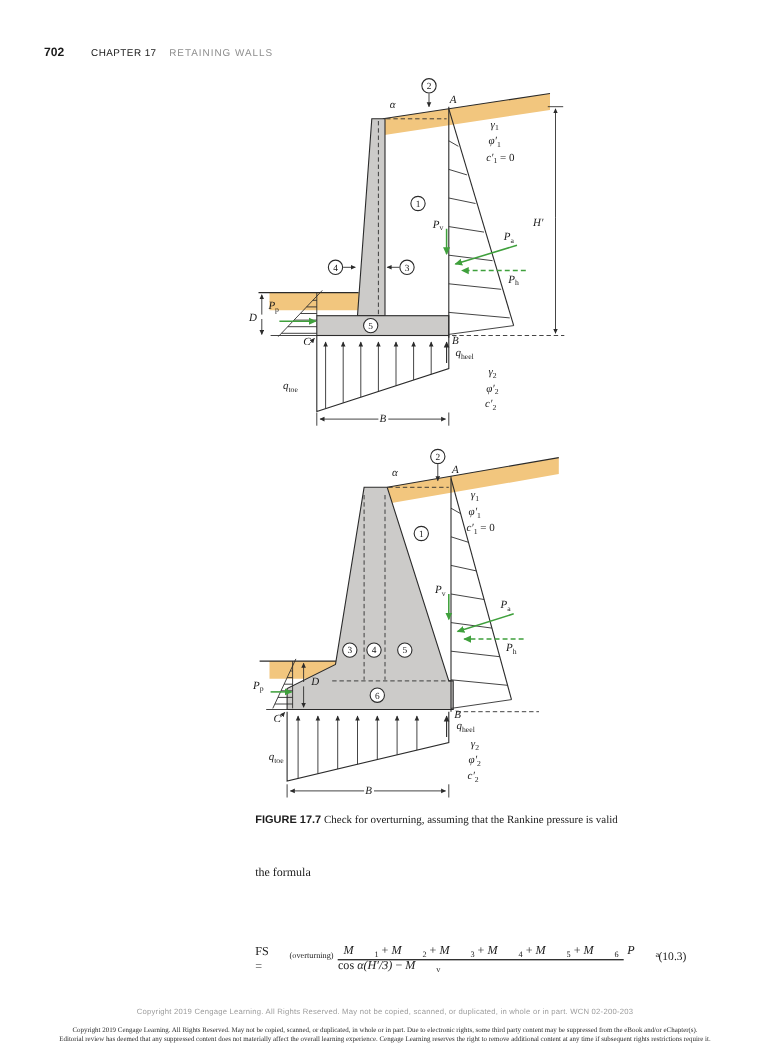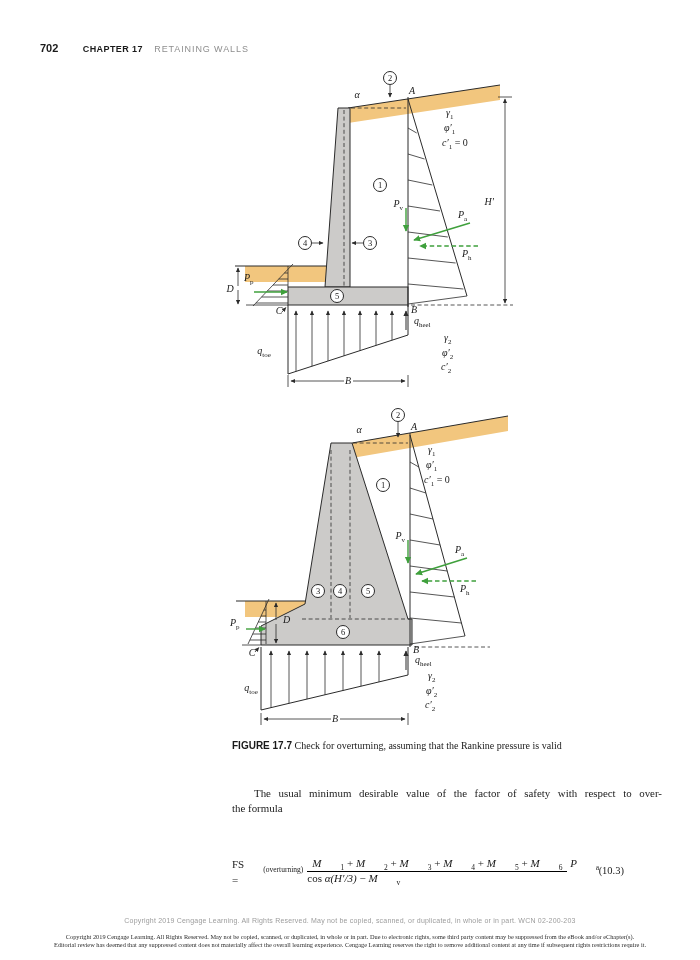--- a/index.html
+++ b/index.html
@@ -3,21 +3,21 @@
 <meta charset="utf-8">
 <style>
   html,body{margin:0;padding:0;}
   body{width:700px;height:960px;background:#ffffff;position:relative;
        font-family:"Liberation Serif",serif;color:#1a1a1a;overflow:hidden;}
 
   
   .hdr{position:absolute;top:38px;left:40px;font-family:"Liberation Sans",sans-serif;
        white-space:nowrap;}
   .hdr .pg{font-weight:bold;font-size:11px;}
-  .hdr .ch{font-weight:bold;font-size:9px;letter-spacing:.4px;margin-left:20px;text-align:center;}
+  .hdr .ch{font-weight:normal;font-size:9px;letter-spacing:.4px;margin-left:20px;text-align:center;}
   .hdr .tt{font-size:9px;color:#8e8e8e;letter-spacing:.9px;margin-left:7px;}
 
   
   .fig1{position:absolute;left:222px;top:68px;}
   .fig2{position:absolute;left:222px;top:404px;}
   svg text{font-family:"Liberation Serif",serif;font-size:10px;fill:#1a1a1a;}
   svg .it{font-style:italic;}
   svg .sub{font-size:7px;}
   svg .circ-t{font-size:8.5px;text-anchor:middle;}
   .ln{stroke:#2b2b2b;stroke-width:1;fill:none;}
@@ -344,21 +344,20 @@
     <text x="203" y="304"><tspan class="it">c′</tspan><tspan class="sub" dy="2.5">2</tspan></text>
   </g>
 </svg>
 
 <div class="cap">
   <span class="lbl">FIGURE 17.7</span>
   <span>Check for overturning, assuming that the Rankine pressure is valid</span>
 </div>
 
 <div class="bodytxt">
-  <div class="bl j ind">The usual minimum desirable value of the factor of safety with respect to over-</div>
   <div class="bl">the formula</div>
 </div>
 
 <div class="eqwrap">
   <div class="eqrow">
     <span><span>FS</span><sub>(overturning)</sub><span> = </span></span>
     <span class="frac">
       <span class="nm"><i>M</i><sub>1</sub><span> + </span><i>M</i><sub>2</sub><span> + </span><i>M</i><sub>3</sub><span> + </span><i>M</i><sub>4</sub><span> + </span><i>M</i><sub>5</sub><span> + </span><i>M</i><sub>6</sub></span>
       <span class="dn"><i>P</i><sub>a</sub><span> cos </span><i>α</i><i>(H′/3)</i><span> − </span><i>M</i><sub>v</sub></span>
     </span>

